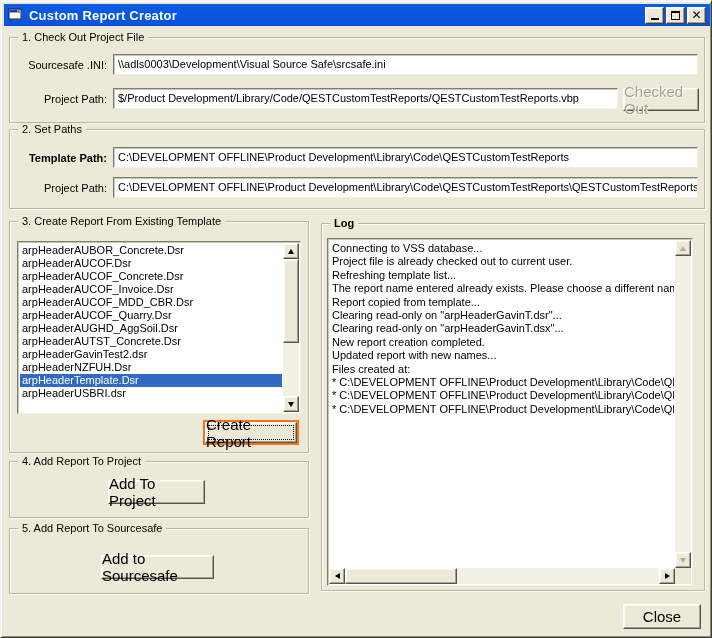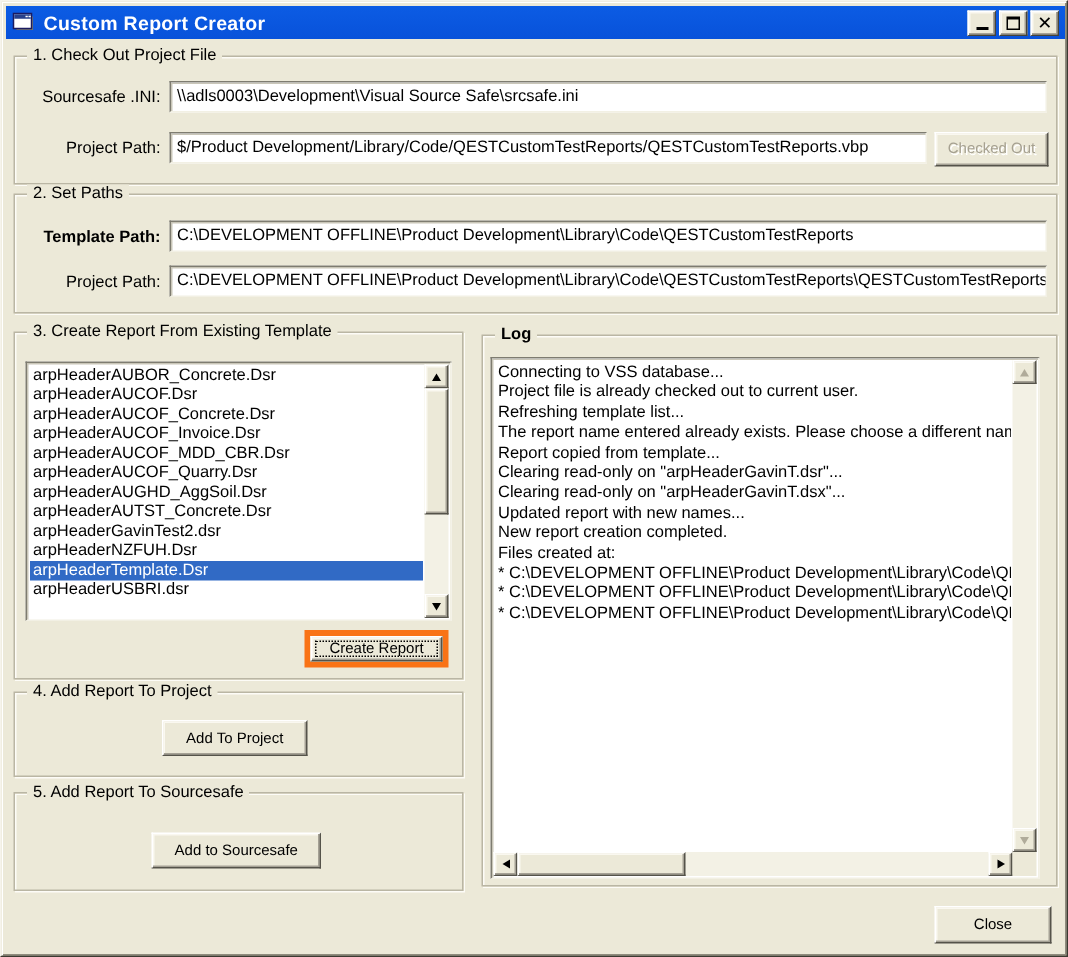--- a/index.html
+++ b/index.html
@@ -48,24 +48,24 @@
     border:1px solid; border-color:#7e7c70 #f2f0e4 #f2f0e4 #7e7c70;
     box-shadow: inset 1px 1px 0 #c9c6b8;
     padding:3px 4px 0 4px; white-space:pre; overflow:hidden;
   }
 
   .btn {
     position:absolute; background:#ECE9D8;
     border:1px solid; border-color:#ffffff #55534a #55534a #ffffff;
     box-shadow: inset -1px -1px 0 #a5a195, inset 1px 1px 0 #faf8f0;
     display:flex; align-items:center; justify-content:center;
-    font-family:"Liberation Sans", sans-serif; font-size:10px; cursor:default;
+    font-family:"Liberation Sans", sans-serif; font-size:15px; cursor:default;
   }
   .btn.disabled { color:#a6a191; text-shadow:1px 1px 0 #ffffff; }
-  .btn.default { border:4px solid #f97316; box-shadow:none; }
+  .btn.default { border:2px solid #f97316; box-shadow:none; }
   .btn.default .btn-inner {
     position:absolute; inset:0; background:#ECE9D8;
     border:1px solid; border-color:#ffffff #55534a #55534a #ffffff;
     box-shadow: inset -1px -1px 0 #a5a195, inset 1px 1px 0 #faf8f0;
     display:flex; align-items:center; justify-content:center;
   }
   .focus-rect { position:absolute; inset:3px; border:1px dotted #000; pointer-events:none; }
 
   .listbox {
     position:absolute; background:#fff;
@@ -194,22 +194,22 @@
   <div class="logbox" style="left:326px; top:237px; width:366px; height:348px;">
     <div class="log-text">
 
     <div class="log-line">Connecting to VSS database...</div>
         <div class="log-line">Project file is already checked out to current user.</div>
         <div class="log-line">Refreshing template list...</div>
         <div class="log-line">The report name entered already exists. Please choose a different name o</div>
         <div class="log-line">Report copied from template...</div>
         <div class="log-line">Clearing read-only on "arpHeaderGavinT.dsr"...</div>
         <div class="log-line">Clearing read-only on "arpHeaderGavinT.dsx"...</div>
+        <div class="log-line">New report creation completed.</div>
         <div class="log-line">Updated report with new names...</div>
-        <div class="log-line">New report creation completed.</div>
         <div class="log-line">Files created at:</div>
         <div class="log-line">* C:\DEVELOPMENT OFFLINE\Product Development\Library\Code\QES</div>
         <div class="log-line">* C:\DEVELOPMENT OFFLINE\Product Development\Library\Code\QES</div>
         <div class="log-line">* C:\DEVELOPMENT OFFLINE\Product Development\Library\Code\QES</div>
       </div>
     <div class="sb-v" style="right:1px; top:1px; bottom:17px;">
       <div class="sb-btn" style="top:0;">
           <span class="tri-up tri-dis"></span>
         </div>
       <div class="sb-btn" style="bottom:0;">

